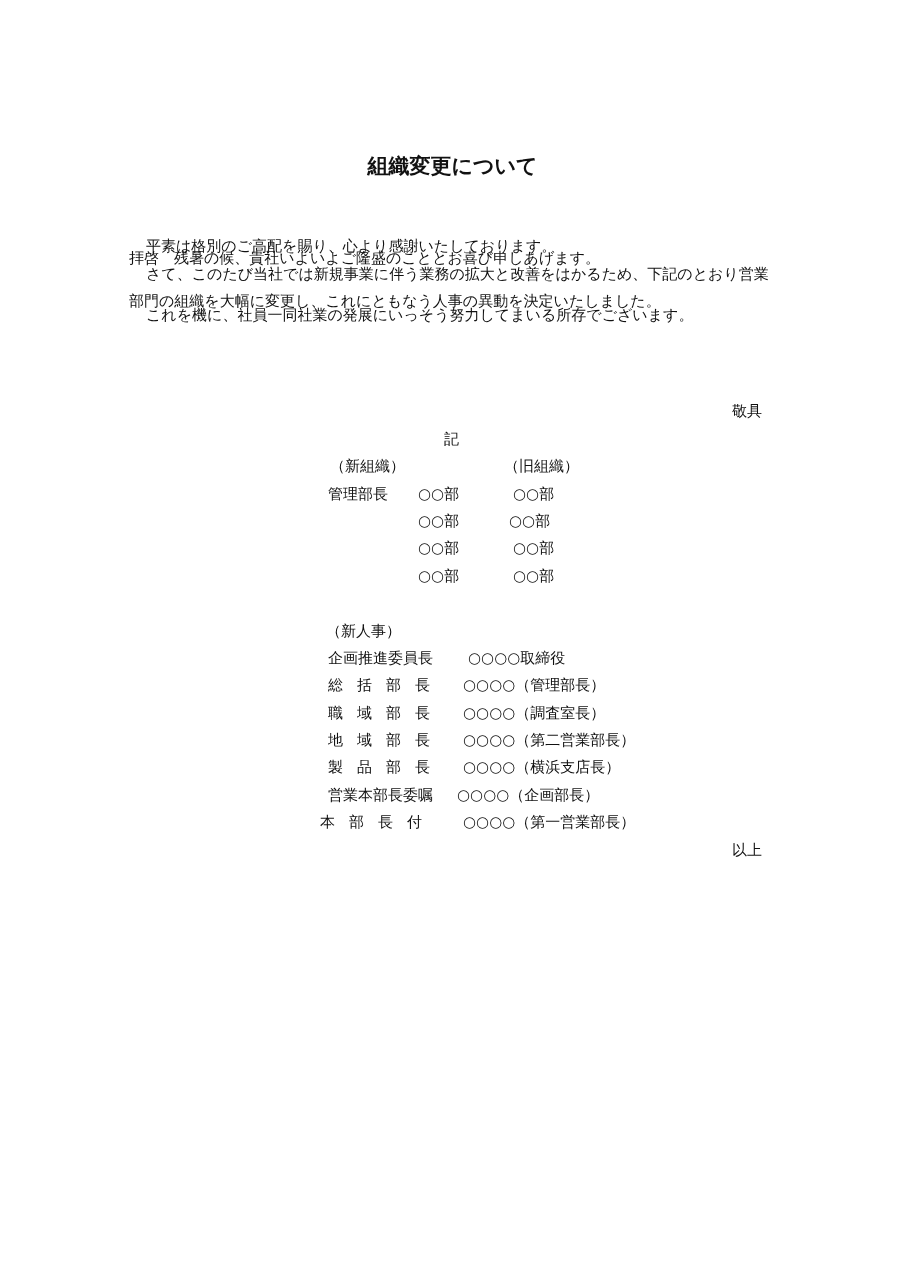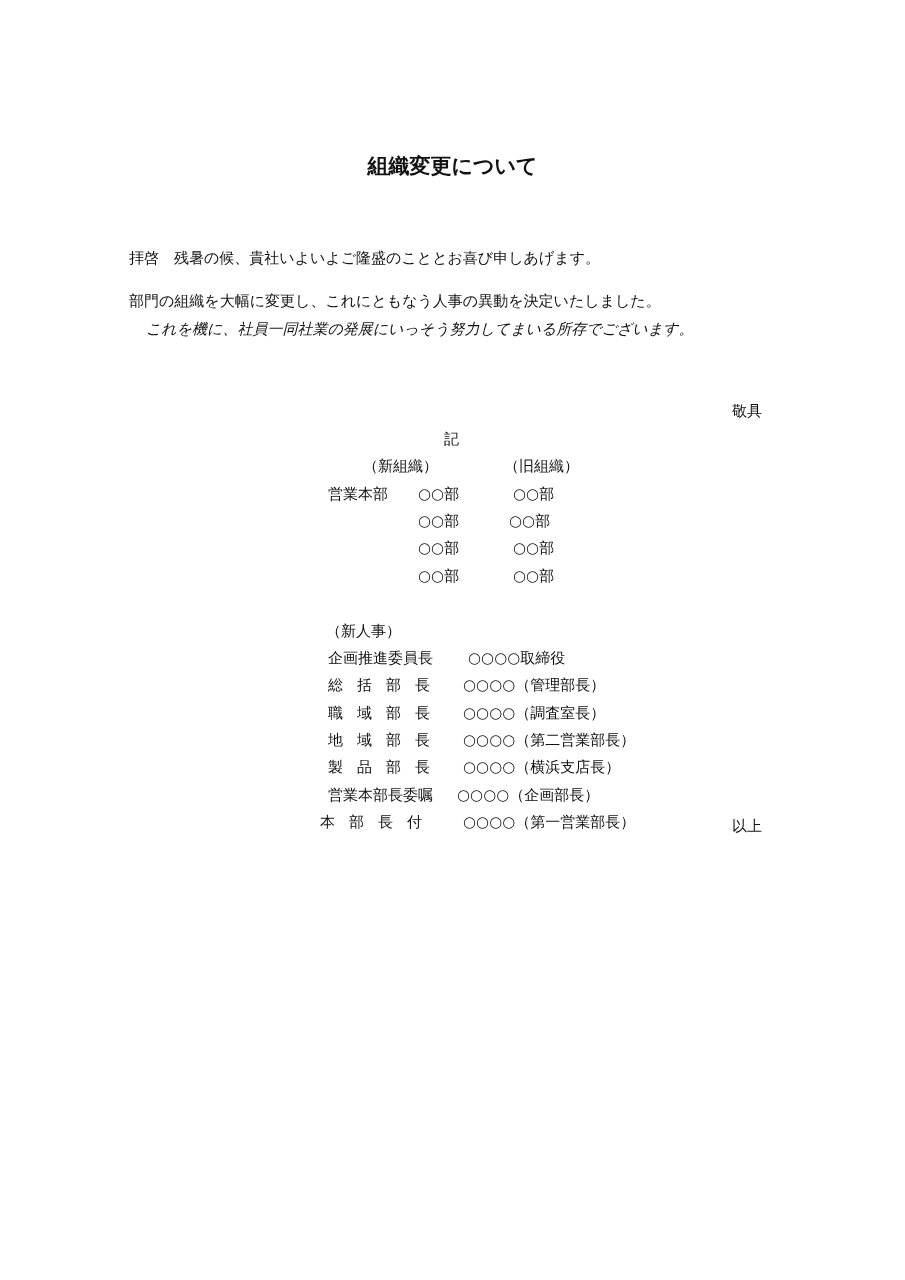--- a/index.html
+++ b/index.html
@@ -25,34 +25,36 @@
     .spaced { letter-spacing: 14px; }
   </style>
 </head>
 <body>
 
 <div class="page">
 
   <div class="title">組織変更について</div>
 
   <div class="line body-line" style="top:208px;margin-top:40px;">拝啓　残暑の候、貴社いよいよご隆盛のこととお喜び申しあげます。</div>
+  <div class="line indent" style="top:236px;">平素は格別のご高配を賜り、心より感謝いたしております。</div>
+  <div class="line indent" style="top:264px;">さて、このたび当社では新規事業に伴う業務の拡大と改善をはかるため、下記のとおり営業</div>
   <div class="line body-line" style="top:291px;">部門の組織を大幅に変更し、これにともなう人事の異動を決定いたしました。</div>
-  <div class="line indent" style="top:319px;font-style:italic;">これを機に、社員一同社業の発展にいっそう努力してまいる所存でございます。</div>
+  <div class="line indent" style="top:305px;">これを機に、社員一同社業の発展にいっそう努力してまいる所存でございます。</div>
 
   <div class="line right" style="top:401px;">敬具</div>
 
   <div class="line" style="top:429px; left:444px;">記</div>
 
   <div>
     <div class="tbl-row" style="top:456px; left:0;">
-      <span class="cell" style="left:330px;margin-left:33px;">（新組織）</span>
+      <span class="cell" style="left:330px;">（新組織）</span>
       <span class="cell" style="left:504px;">（旧組織）</span>
     </div>
     <div class="tbl-row" style="top:484px; left:0;">
-      <span class="cell" style="left:328px;">営業本部</span>
+      <span class="cell" style="left:328px;">管理部長</span>
       <span class="cell" style="left:418px;">○○部</span>
       <span class="cell" style="left:513px;">○○部</span>
     </div>
     <div class="tbl-row" style="top:511px; left:0;">
       <span class="cell" style="left:418px;">○○部</span>
       <span class="cell" style="left:509px;">○○部</span>
     </div>
     <div class="tbl-row" style="top:538px; left:0;">
       <span class="cell" style="left:418px;">○○部</span>
       <span class="cell" style="left:513px;">○○部</span>
@@ -89,15 +91,15 @@
     <div class="tbl-row" style="top:785px; left:0;">
       <span class="cell" style="left:328px;">営業本部長委嘱</span>
       <span class="cell" style="left:457px;">○○○○（企画部長）</span>
     </div>
     <div class="tbl-row" style="top:812px; left:0;">
       <span class="cell spaced" style="left:320px;">本部長付</span>
       <span class="cell" style="left:463px;">○○○○（第一営業部長）</span>
     </div>
   </div>
 
-  <div class="line right" style="top:816px;">以上</div>
+  <div class="line right" style="top:840px;">以上</div>
 
 </div>
 
 </body></html>

